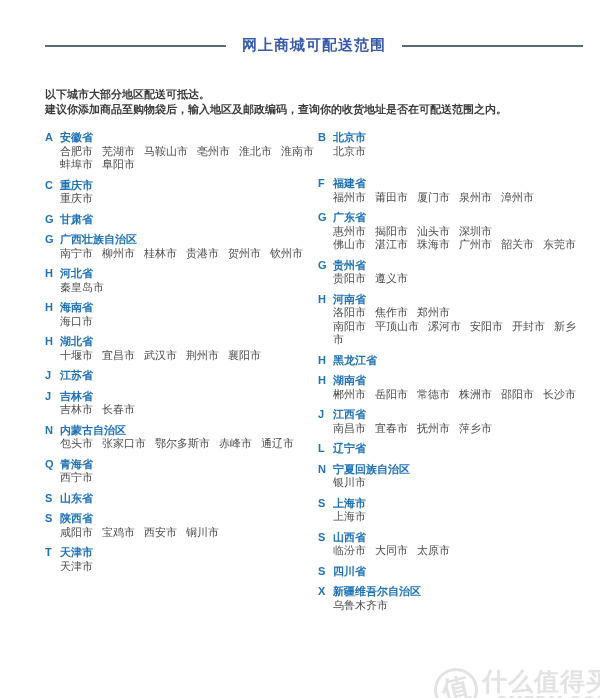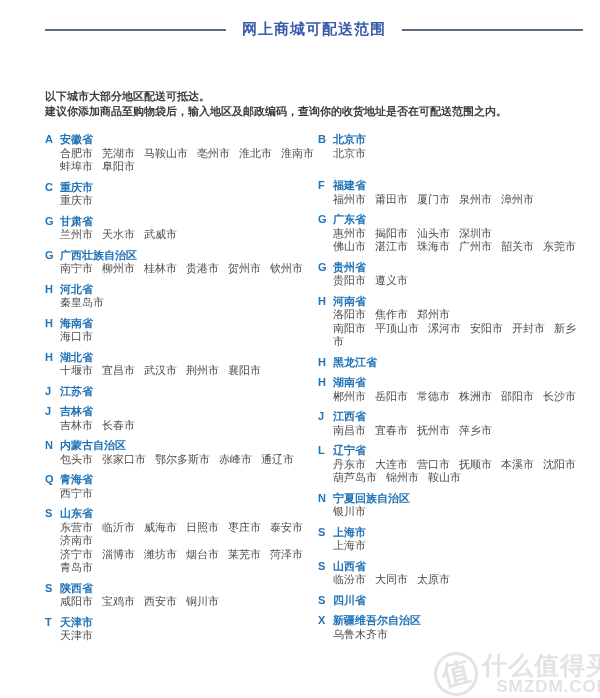--- a/index.html
+++ b/index.html
@@ -12,31 +12,31 @@
     --province-blue: #2173b8;
     --city-text: #4c4c4c;
     --rule-color: #5b6a78;
     --intro-text: #3d3d3d;
   }
   .page { width: 600px; height: 698px; position: relative; }
 
   
   .header {
     display: flex; align-items: center;
-    padding: 20px 17px 0 45px; gap: 16px;
+    padding: 20px 17px 0 45px; gap: 16px; margin-top: 16px;
   }
   .rule { flex: 1; height: 2px; background: var(--rule-color); }
   .title {
     color: var(--title-blue); font-size: 15px; font-weight: bold;
     letter-spacing: 1px; white-space: nowrap;
   }
 
   
   .intro {
-    margin: 50px 0 0 45px;
+    margin: 32px 0 0 45px;
     font-size: 11px; font-weight: bold; color: var(--intro-text);
     line-height: 15px;
   }
 
   
   .columns { display: flex; margin: 14px 0 0 45px; }
   .col { width: 273px; }
   .col-right { width: 260px; }
 
   .province-section { padding-left: 15px; margin-bottom: 7px; }
@@ -104,23 +104,20 @@
     <div class="city-lines">
             <div class="city-line"><span class="city">重庆市</span></div>
           </div>
   </section>
 
   <section class="province-section">
     <div class="province-heading">
       <span class="letter">G</span>
       <span class="pname">甘肃省</span>
     </div>
-    <div class="city-lines">
-            <div class="city-line"><span class="city">兰州市</span><span class="city">天水市</span><span class="city">武威市</span></div>
-          </div>
   </section>
 
   <section class="province-section">
     <div class="province-heading">
       <span class="letter">G</span>
       <span class="pname">广西壮族自治区</span>
     </div>
     <div class="city-lines">
             <div class="city-line"><span class="city">南宁市</span><span class="city">柳州市</span><span class="city">桂林市</span><span class="city">贵港市</span><span class="city">贺州市</span><span class="city">钦州市</span></div>
           </div>
@@ -191,24 +188,20 @@
     <div class="city-lines">
             <div class="city-line"><span class="city">西宁市</span></div>
           </div>
   </section>
 
   <section class="province-section">
     <div class="province-heading">
       <span class="letter">S</span>
       <span class="pname">山东省</span>
     </div>
-    <div class="city-lines">
-            <div class="city-line"><span class="city">东营市</span><span class="city">临沂市</span><span class="city">威海市</span><span class="city">日照市</span><span class="city">枣庄市</span><span class="city">泰安市</span><span class="city">济南市</span></div>
-            <div class="city-line"><span class="city">济宁市</span><span class="city">淄博市</span><span class="city">潍坊市</span><span class="city">烟台市</span><span class="city">莱芜市</span><span class="city">菏泽市</span><span class="city">青岛市</span></div>
-          </div>
   </section>
 
   <section class="province-section">
     <div class="province-heading">
       <span class="letter">S</span>
       <span class="pname">陕西省</span>
     </div>
     <div class="city-lines">
             <div class="city-line"><span class="city">咸阳市</span><span class="city">宝鸡市</span><span class="city">西安市</span><span class="city">铜川市</span></div>
           </div>
@@ -303,24 +296,20 @@
     <div class="city-lines">
             <div class="city-line"><span class="city">南昌市</span><span class="city">宜春市</span><span class="city">抚州市</span><span class="city">萍乡市</span></div>
           </div>
   </section>
 
   <section class="province-section">
     <div class="province-heading">
       <span class="letter">L</span>
       <span class="pname">辽宁省</span>
     </div>
-    <div class="city-lines">
-            <div class="city-line"><span class="city">丹东市</span><span class="city">大连市</span><span class="city">营口市</span><span class="city">抚顺市</span><span class="city">本溪市</span><span class="city">沈阳市</span></div>
-            <div class="city-line"><span class="city">葫芦岛市</span><span class="city">锦州市</span><span class="city">鞍山市</span></div>
-          </div>
   </section>
 
   <section class="province-section">
     <div class="province-heading">
       <span class="letter">N</span>
       <span class="pname">宁夏回族自治区</span>
     </div>
     <div class="city-lines">
             <div class="city-line"><span class="city">银川市</span></div>
           </div>

